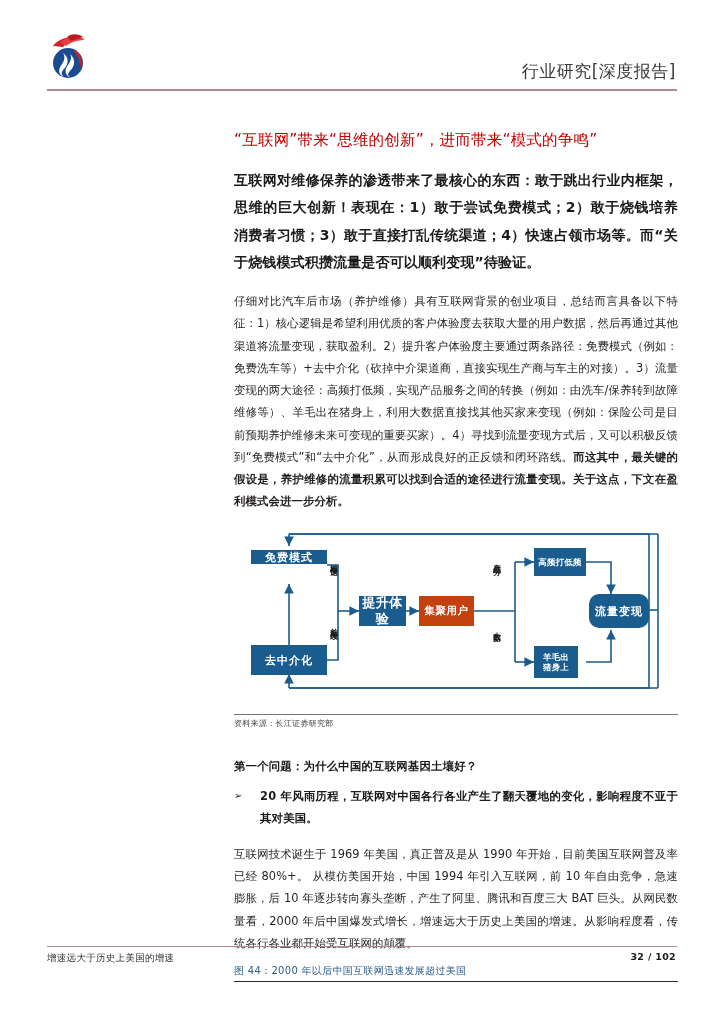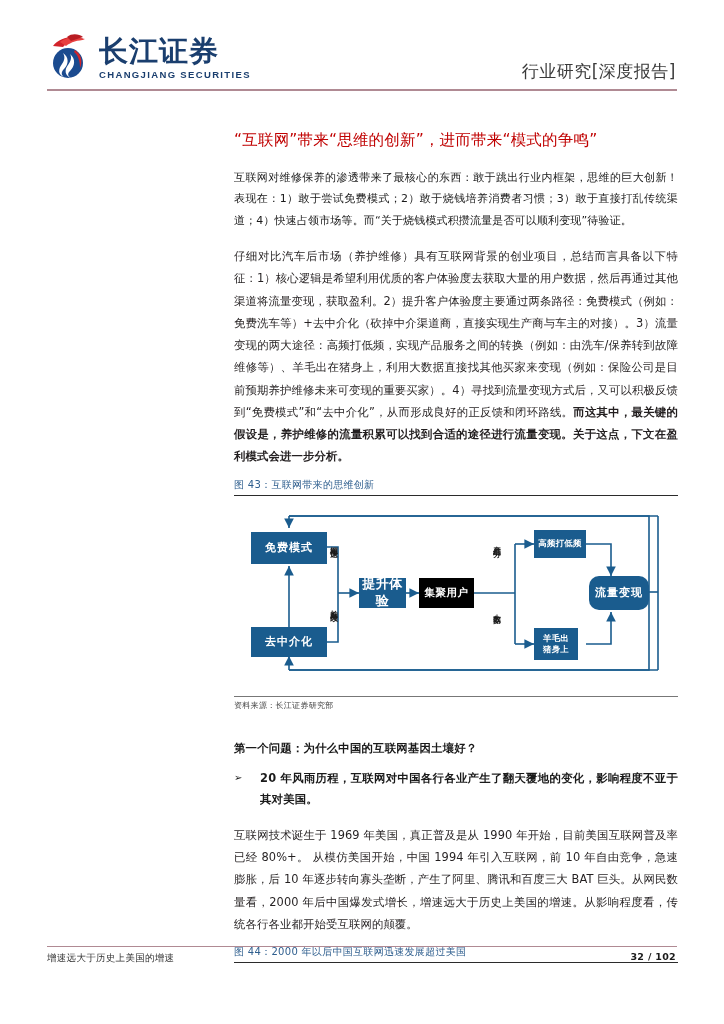--- a/index.html
+++ b/index.html
@@ -86,22 +86,22 @@
     color: #c00000;
     font-size: 15.5px;
     font-weight: 400;
     line-height: 1.35;
     letter-spacing: 0.2px;
     margin: 0 0 10px 0;
     white-space: nowrap;
   }
 
   p.body-bold {
-    font-size: 11px;
-    font-weight: 400;
+    font-size: 14px;
+    font-weight: 700;
     line-height: 1.95;
     letter-spacing: 0.15px;
     margin: 16px 0 14px 0;
     text-align: justify;
     text-justify: inter-ideograph;
     color: #1a1a1a;
   }
   p.body-reg {
     font-size: 11.4px;
     font-weight: 400;
@@ -146,21 +146,21 @@
     justify-content: center;
     text-align: center;
     color: #ffffff;
     font-weight: 700;
     font-size: 11px;
     letter-spacing: 1px;
     line-height: 1.25;
     box-sizing: border-box;
   }
   .node.blue { background: #1a5c8e; }
-  .node.red  { background: #000000; }
+  .node.red  { background: #c2410c; font-family: Liberation Mono, monospace; }
 
   .vlabel {
     position: absolute;
     writing-mode: vertical-rl;
     text-orientation: upright;
     font-size: 7.6px;
     font-weight: 700;
     letter-spacing: 1.2px;
     color: #1a1a1a;
     line-height: 1;
@@ -234,39 +234,34 @@
         <path d="M20 4 C25 0, 32 1, 36 4 L24 8 Z" fill="#b81c22"></path>
 
         <circle cx="21" cy="30" r="15" fill="#1b4b8f"></circle>
 
         <path d="M16 20 C22 24, 22 31, 17 36 C14 39, 14 42, 17 44 C11 42, 11 36, 15 31 C18 27, 18 23, 16 20 Z" fill="#ffffff"></path>
         <path d="M23 21 C29 26, 28 33, 23 38 C20 41, 21 43, 24 45 C18 43, 17 37, 21 32 C24 28, 25 24, 23 21 Z" fill="#ffffff"></path>
 
         <path d="M28 17 C34 21, 36 28, 33 35 C33 28, 31 22, 27 19 Z" fill="#d2232a"></path>
       </svg>
     </div>
-    <div class="logo-text-block">
-      <div class="logo-cn">长江证券</div>
-      <div class="logo-en">CHANGJIANG SECURITIES</div>
-    </div>
   </div>
 
   <div class="header-right">行业研究[深度报告]</div>
   <div class="header-rule"></div>
 </div>
 
 <div class="content">
 
   <h1 class="section-title">“互联网”带来“思维的创新”，进而带来“模式的争鸣”</h1>
 
   <p class="body-bold">互联网对维修保养的渗透带来了最核心的东西：敢于跳出行业内框架，思维的巨大创新！表现在：1）敢于尝试免费模式；2）敢于烧钱培养消费者习惯；3）敢于直接打乱传统渠道；4）快速占领市场等。而“关于烧钱模式积攒流量是否可以顺利变现”待验证。</p>
 
   <p class="body-reg"><span>仔细对比汽车后市场（养护维修）具有互联网背景的创业项目，总结而言具备以下特征：1）核心逻辑是希望利用优质的客户体验度去获取大量的用户数据，然后再通过其他渠道将流量变现，获取盈利。2）提升客户体验度主要通过两条路径：免费模式（例如：免费洗车等）+去中介化（砍掉中介渠道商，直接实现生产商与车主的对接）。3）流量变现的两大途径：高频打低频，实现产品服务之间的转换（例如：由洗车/保养转到故障维修等）、羊毛出在猪身上，利用大数据直接找其他买家来变现（例如：保险公司是目前预期养护维修未来可变现的重要买家）。4）寻找到流量变现方式后，又可以积极反馈到“免费模式”和“去中介化”，从而形成良好的正反馈和闭环路线。</span><b>而这其中，最关键的假设是，养护维修的流量积累可以找到合适的途径进行流量变现。关于这点，下文在盈利模式会进一步分析。</b></p>
 
-  <p class="fig-caption">图 43：互联网带来的思维创新</p>
 
   <div class="diagram">
     <svg width="444" height="188" viewBox="0 0 444 188">
       <defs>
         <marker id="ah" markerWidth="7" markerHeight="7" refX="6" refY="3" orient="auto">
           <path d="M0,0 L6,3 L0,6 z" fill="#1a5c8e"></path>
         </marker>
       </defs>
       <g stroke="#1a5c8e" stroke-width="1.6" fill="none">
 
@@ -296,21 +291,21 @@
 
         <path d="M352 140 L377 140 L377 108" marker-end="url(#ah)"></path>
 
         <path d="M415 88 L424 88"></path>
         <path d="M424 12 L424 166"></path>
         <path d="M424 12 L55 12"></path>
         <path d="M424 166 L55 166"></path>
       </g>
     </svg>
 
-    <div class="node blue" style="left:17px; top:28px; width:76px; height:32px;">
+    <div class="node blue" style="left:17px; top:28px; width:76px; height:14px;">
       <span>免费模式</span>
     </div>
 
     <div class="node blue" style="left:17px; top:123px; width:76px; height:30px;">
       <span>去中介化</span>
     </div>
 
     <div class="node blue" style="left:125px; top:74px; width:47px; height:30px; font-size:13px; letter-spacing:0.5px;">
       <span>提升体验</span>
     </div>

